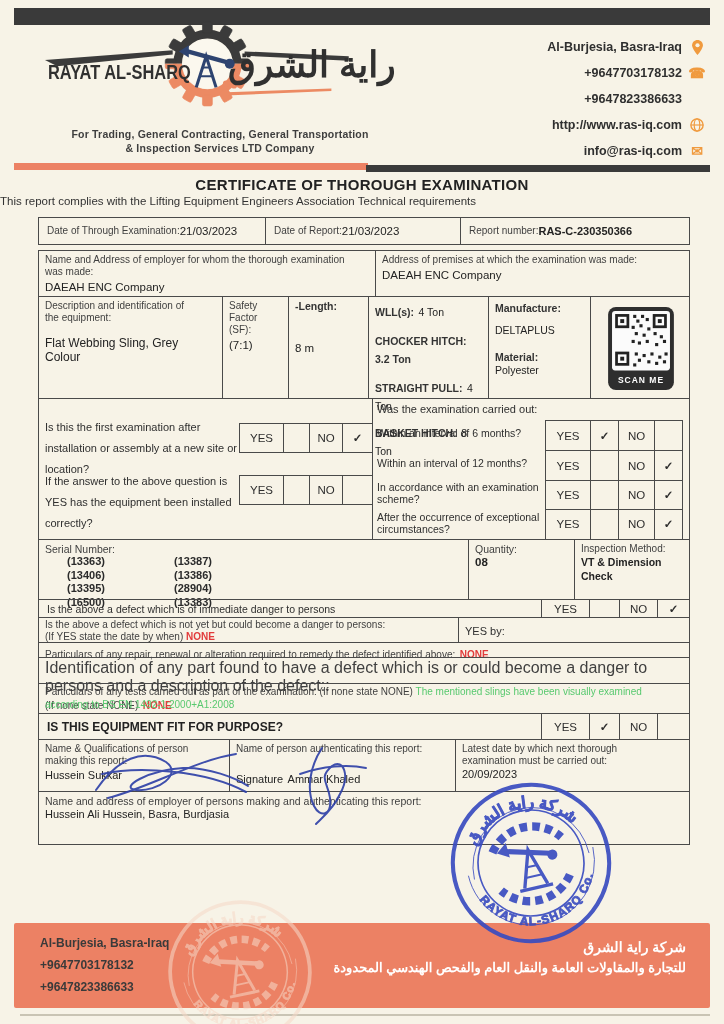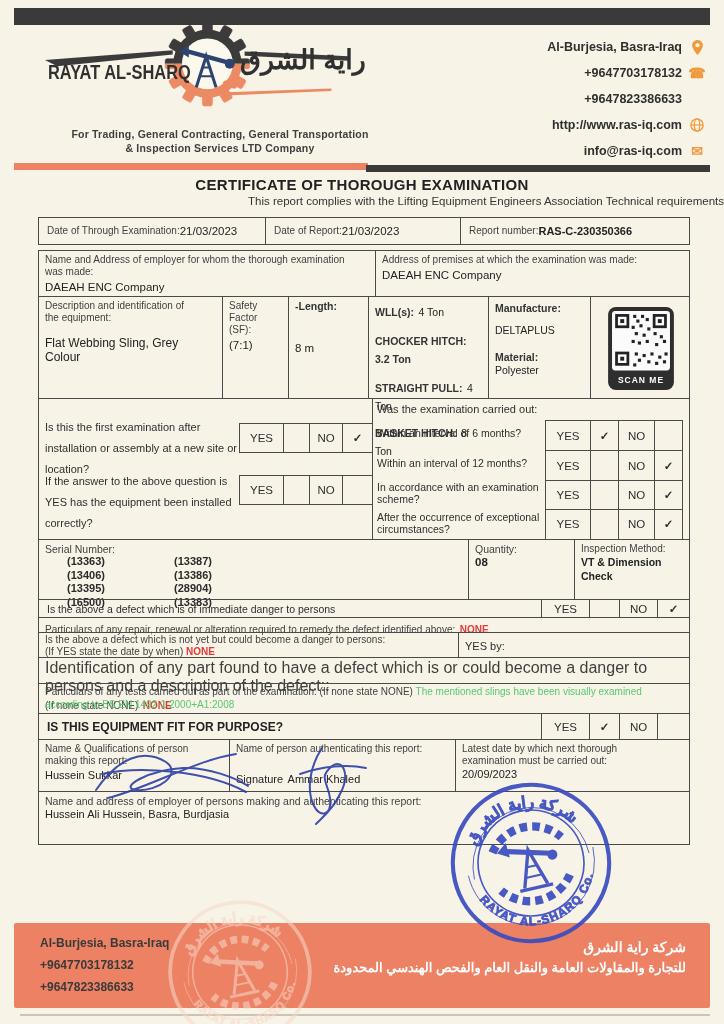--- a/index.html
+++ b/index.html
@@ -7,30 +7,30 @@
   .page{position:relative;width:724px;height:1024px;background:#f7f3e7;overflow:hidden;margin:0 auto;
         color:#2b2b2b;}
   .abs{position:absolute;}
   
   .topbar{left:14px;top:8px;width:696px;height:17px;background:#3a3a3a;}
   .div-orange{left:14px;top:163px;width:354px;height:7px;background:#ec8164;}
   .div-dark{left:366px;top:165px;width:344px;height:7px;background:#3a3a3a;}
   
   .brand-en{left:48px;top:61px;font-size:20px;font-weight:700;color:#303030;letter-spacing:0px;
             transform:scaleX(.82);transform-origin:left center;white-space:nowrap;}
-  .brand-ar{left:240px;top:44px;font-size:27px;font-weight:700;color:#303030;direction:rtl;white-space:nowrap;}
+  .brand-ar{left:228px;top:44px;font-size:36px;font-weight:700;color:#303030;direction:rtl;white-space:nowrap;}
   .tagline{left:50px;top:127px;width:340px;text-align:center;font-size:10.5px;line-height:14px;
            font-weight:700;color:#3e3e3e;letter-spacing:.2px;}
   .contacts{left:420px;top:34px;width:285px;}
   .contact-row{display:flex;justify-content:flex-end;align-items:center;height:26px;gap:7px;
                font-size:12.5px;font-weight:700;color:#2f2f2f;}
   .cicon{width:16px;height:16px;display:flex;align-items:center;justify-content:center;color:#f09a3e;font-size:14px;}
   
   .title{left:0;top:176px;width:724px;text-align:center;font-size:15px;font-weight:700;color:#222;letter-spacing:.3px;}
-  .subtitle{left:0;top:195px;width:724px;text-align:right;font-size:11.5px;color:#333;}
+  .subtitle{left:0;top:195px;width:724px;text-align:left;font-size:11.5px;color:#333;}
   
   .bordered{border:1px solid #4a4a4a;box-sizing:border-box;}
   .meta-table{left:38px;top:217px;width:652px;height:28px;display:flex;}
   .meta-cell{border-right:1px solid #4a4a4a;box-sizing:border-box;display:flex;align-items:center;padding:0 8px;}
   .meta-cell:last-child{border-right:none;}
   .main-table{left:38px;top:250px;width:652px;height:595px;}
   .trow{position:relative;display:flex;box-sizing:border-box;border-top:1px solid #4a4a4a;}
   .trow:first-child{border-top:none;}
   .tcell{position:relative;border-right:1px solid #4a4a4a;box-sizing:border-box;padding:3px 6px;}
   .tcell:last-child{border-right:none;}
@@ -363,37 +363,37 @@
     </div>
 
     <div class="trow flex-yn" style="height:18px">
       <div style="flex:1;display:flex;align-items:center;padding-left:8px;font-size:10.5px;color:#2f2f2f">Is the above a defect which is of immediate danger to persons</div>
       <div class="fyn" style="width:48px">YES</div>
       <div class="fyn mk" style="width:30px"></div>
       <div class="fyn" style="width:38px">NO</div>
       <div class="fyn mk" style="width:32px">✓</div>
     </div>
 
-    <div class="trow" style="height:15px">
-      <div class="tcell" style="flex:1;padding-top:1px">
-        <span class="lab" style="font-size:10px">Particulars of any repair, renewal or alteration required to remedy the defect identified above:</span>
-        <span class="red" style="font-size:10px">NONE</span>
-      </div>
-    </div>
-
     <div class="trow" style="height:25px">
       <div class="tcell" style="flex:1;padding-top:1px">
         <div class="lab" style="font-size:10px;line-height:11.5px">Is the above a defect which is not yet but could become a danger to persons:</div>
         <div style="font-size:10px;line-height:11.5px;color:#3f3f3f">
           <span>(If YES state the date by when)</span>
           <span class="red">NONE</span>
         </div>
       </div>
       <div class="tcell" style="width:230px">
         <span style="font-size:11px;color:#2f2f2f">YES by:</span>
+      </div>
+    </div>
+
+    <div class="trow" style="height:15px">
+      <div class="tcell" style="flex:1;padding-top:1px">
+        <span class="lab" style="font-size:10px">Particulars of any repair, renewal or alteration required to remedy the defect identified above:</span>
+        <span class="red" style="font-size:10px">NONE</span>
       </div>
     </div>
 
     <div class="trow" style="height:26px">
       <div class="tcell" style="flex:1;padding-top:1px">
         <span class="lab" style="font-size:16px;line-height:11.5px">Identification of any part found to have a defect which is or could become a danger to persons and a description of the defect::</span><br>
         <span class="lab" style="font-size:10px">(If none state NONE)</span>
         <span class="red" style="font-size:10px">NONE</span>
       </div>
     </div>

